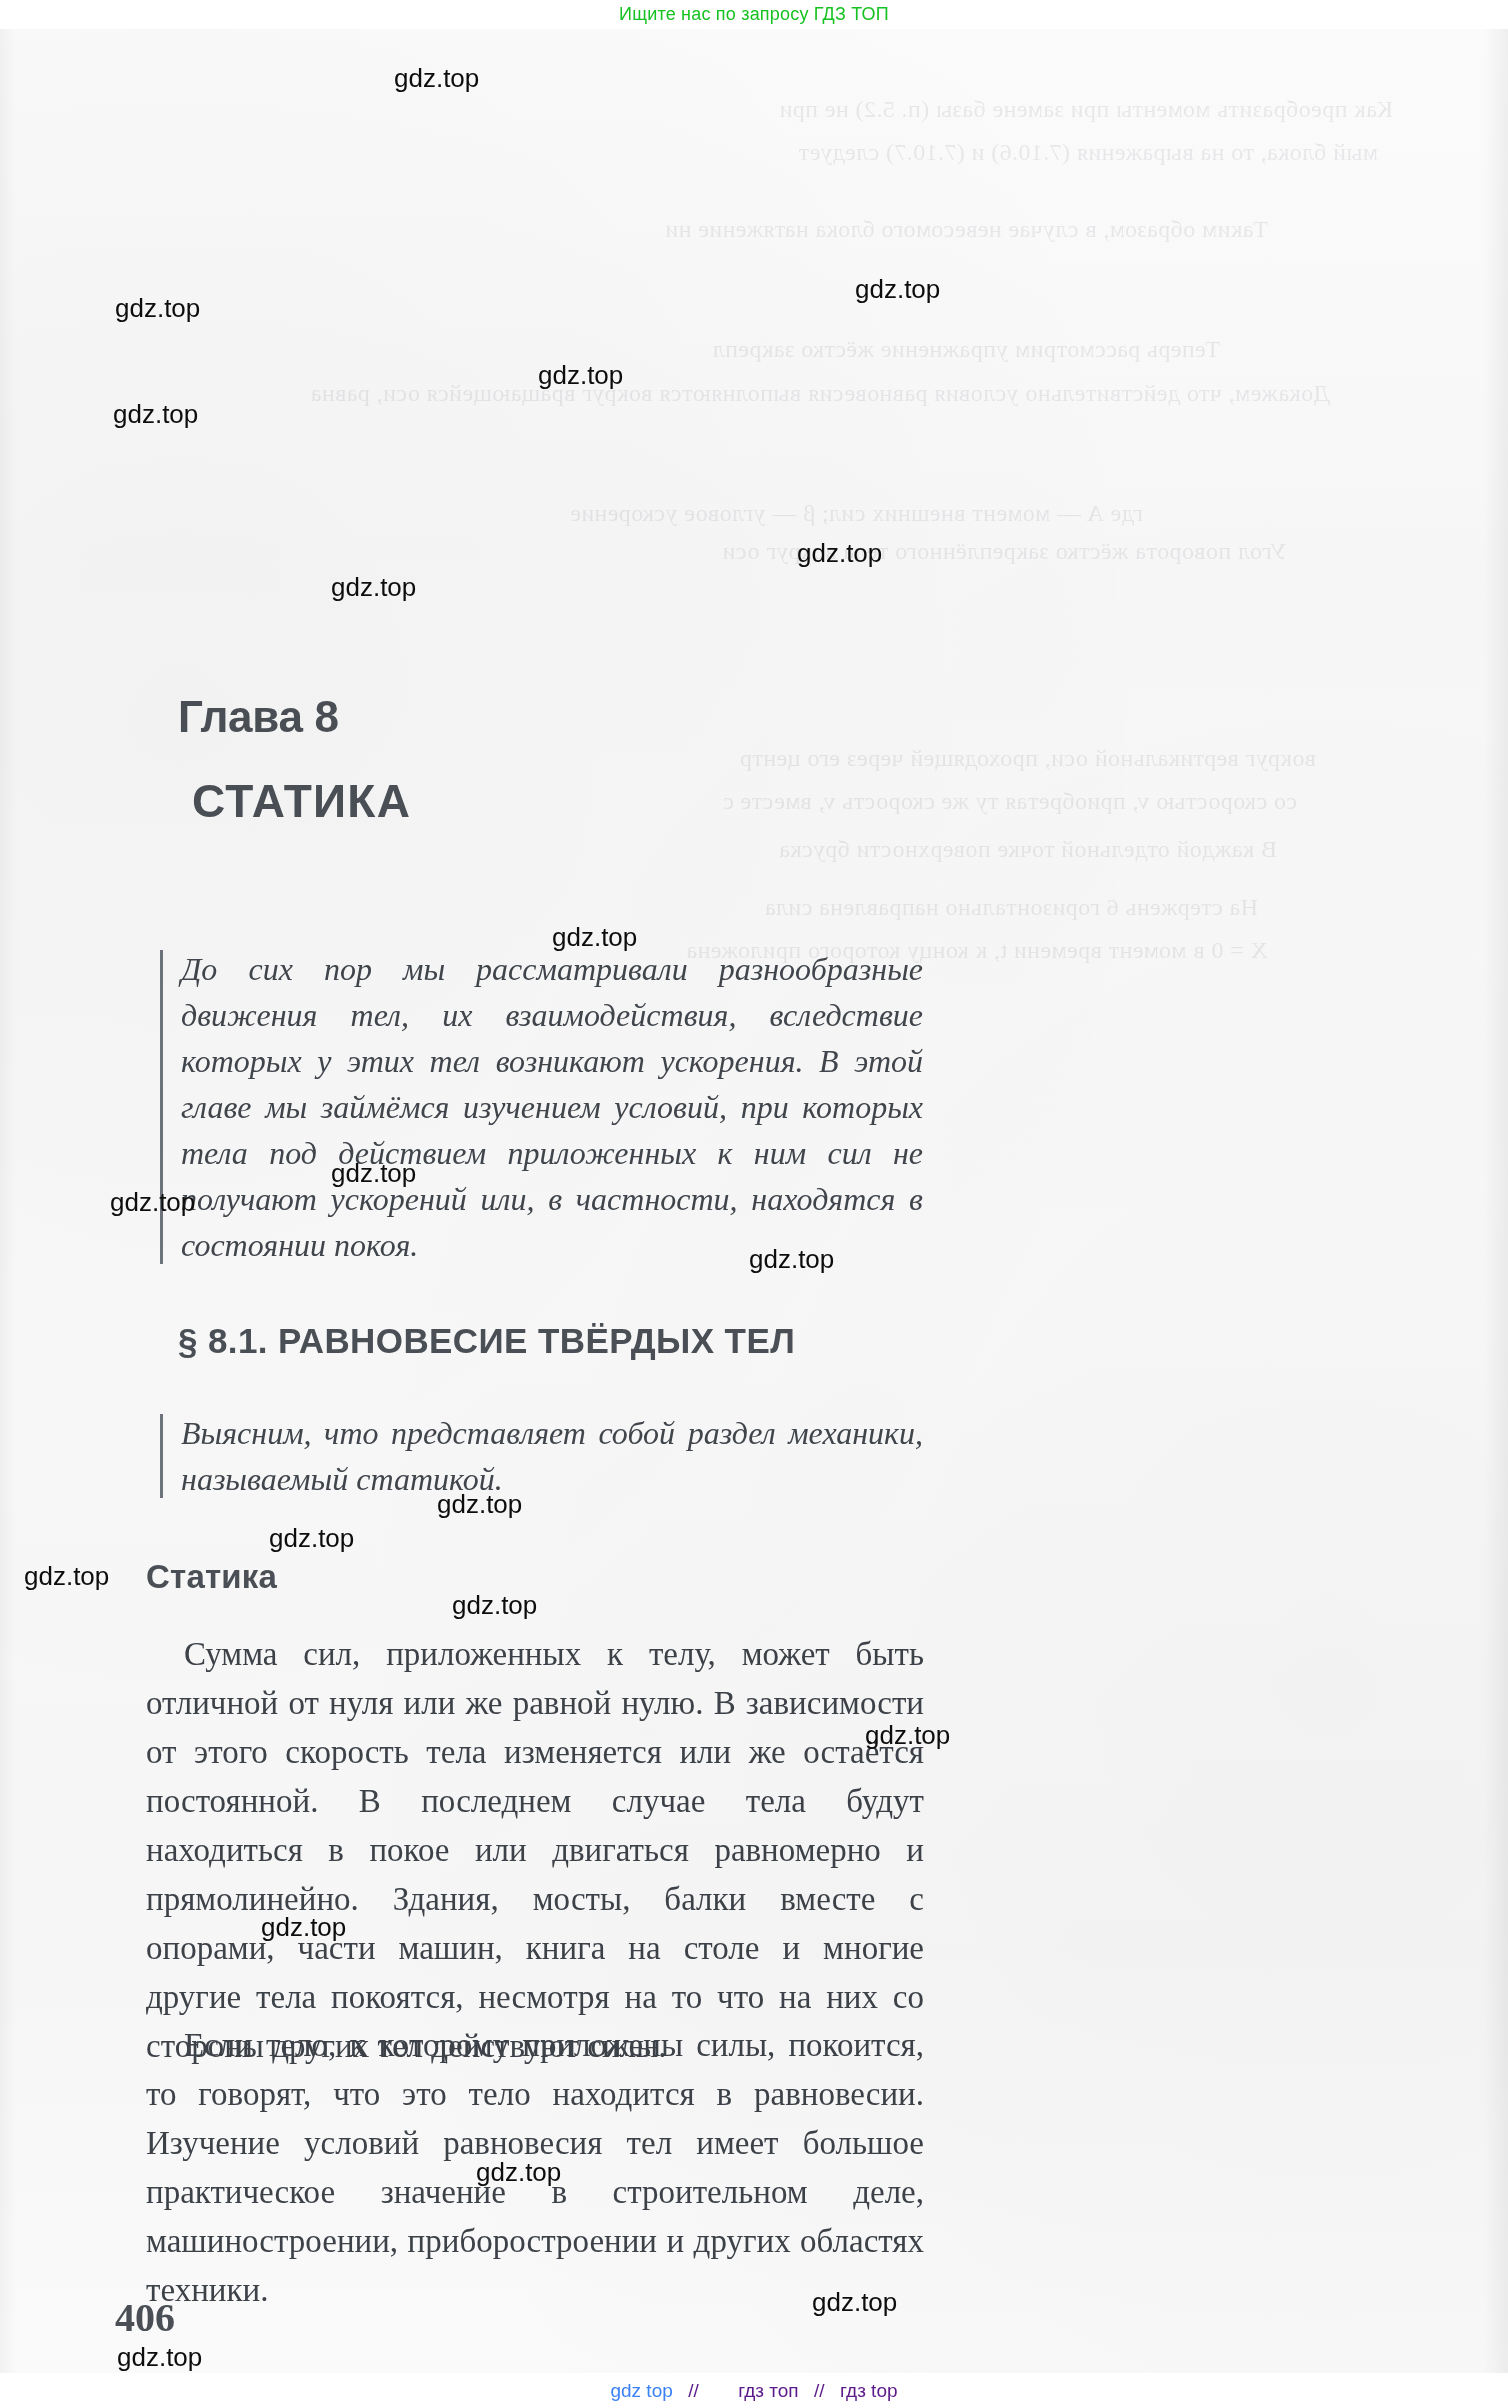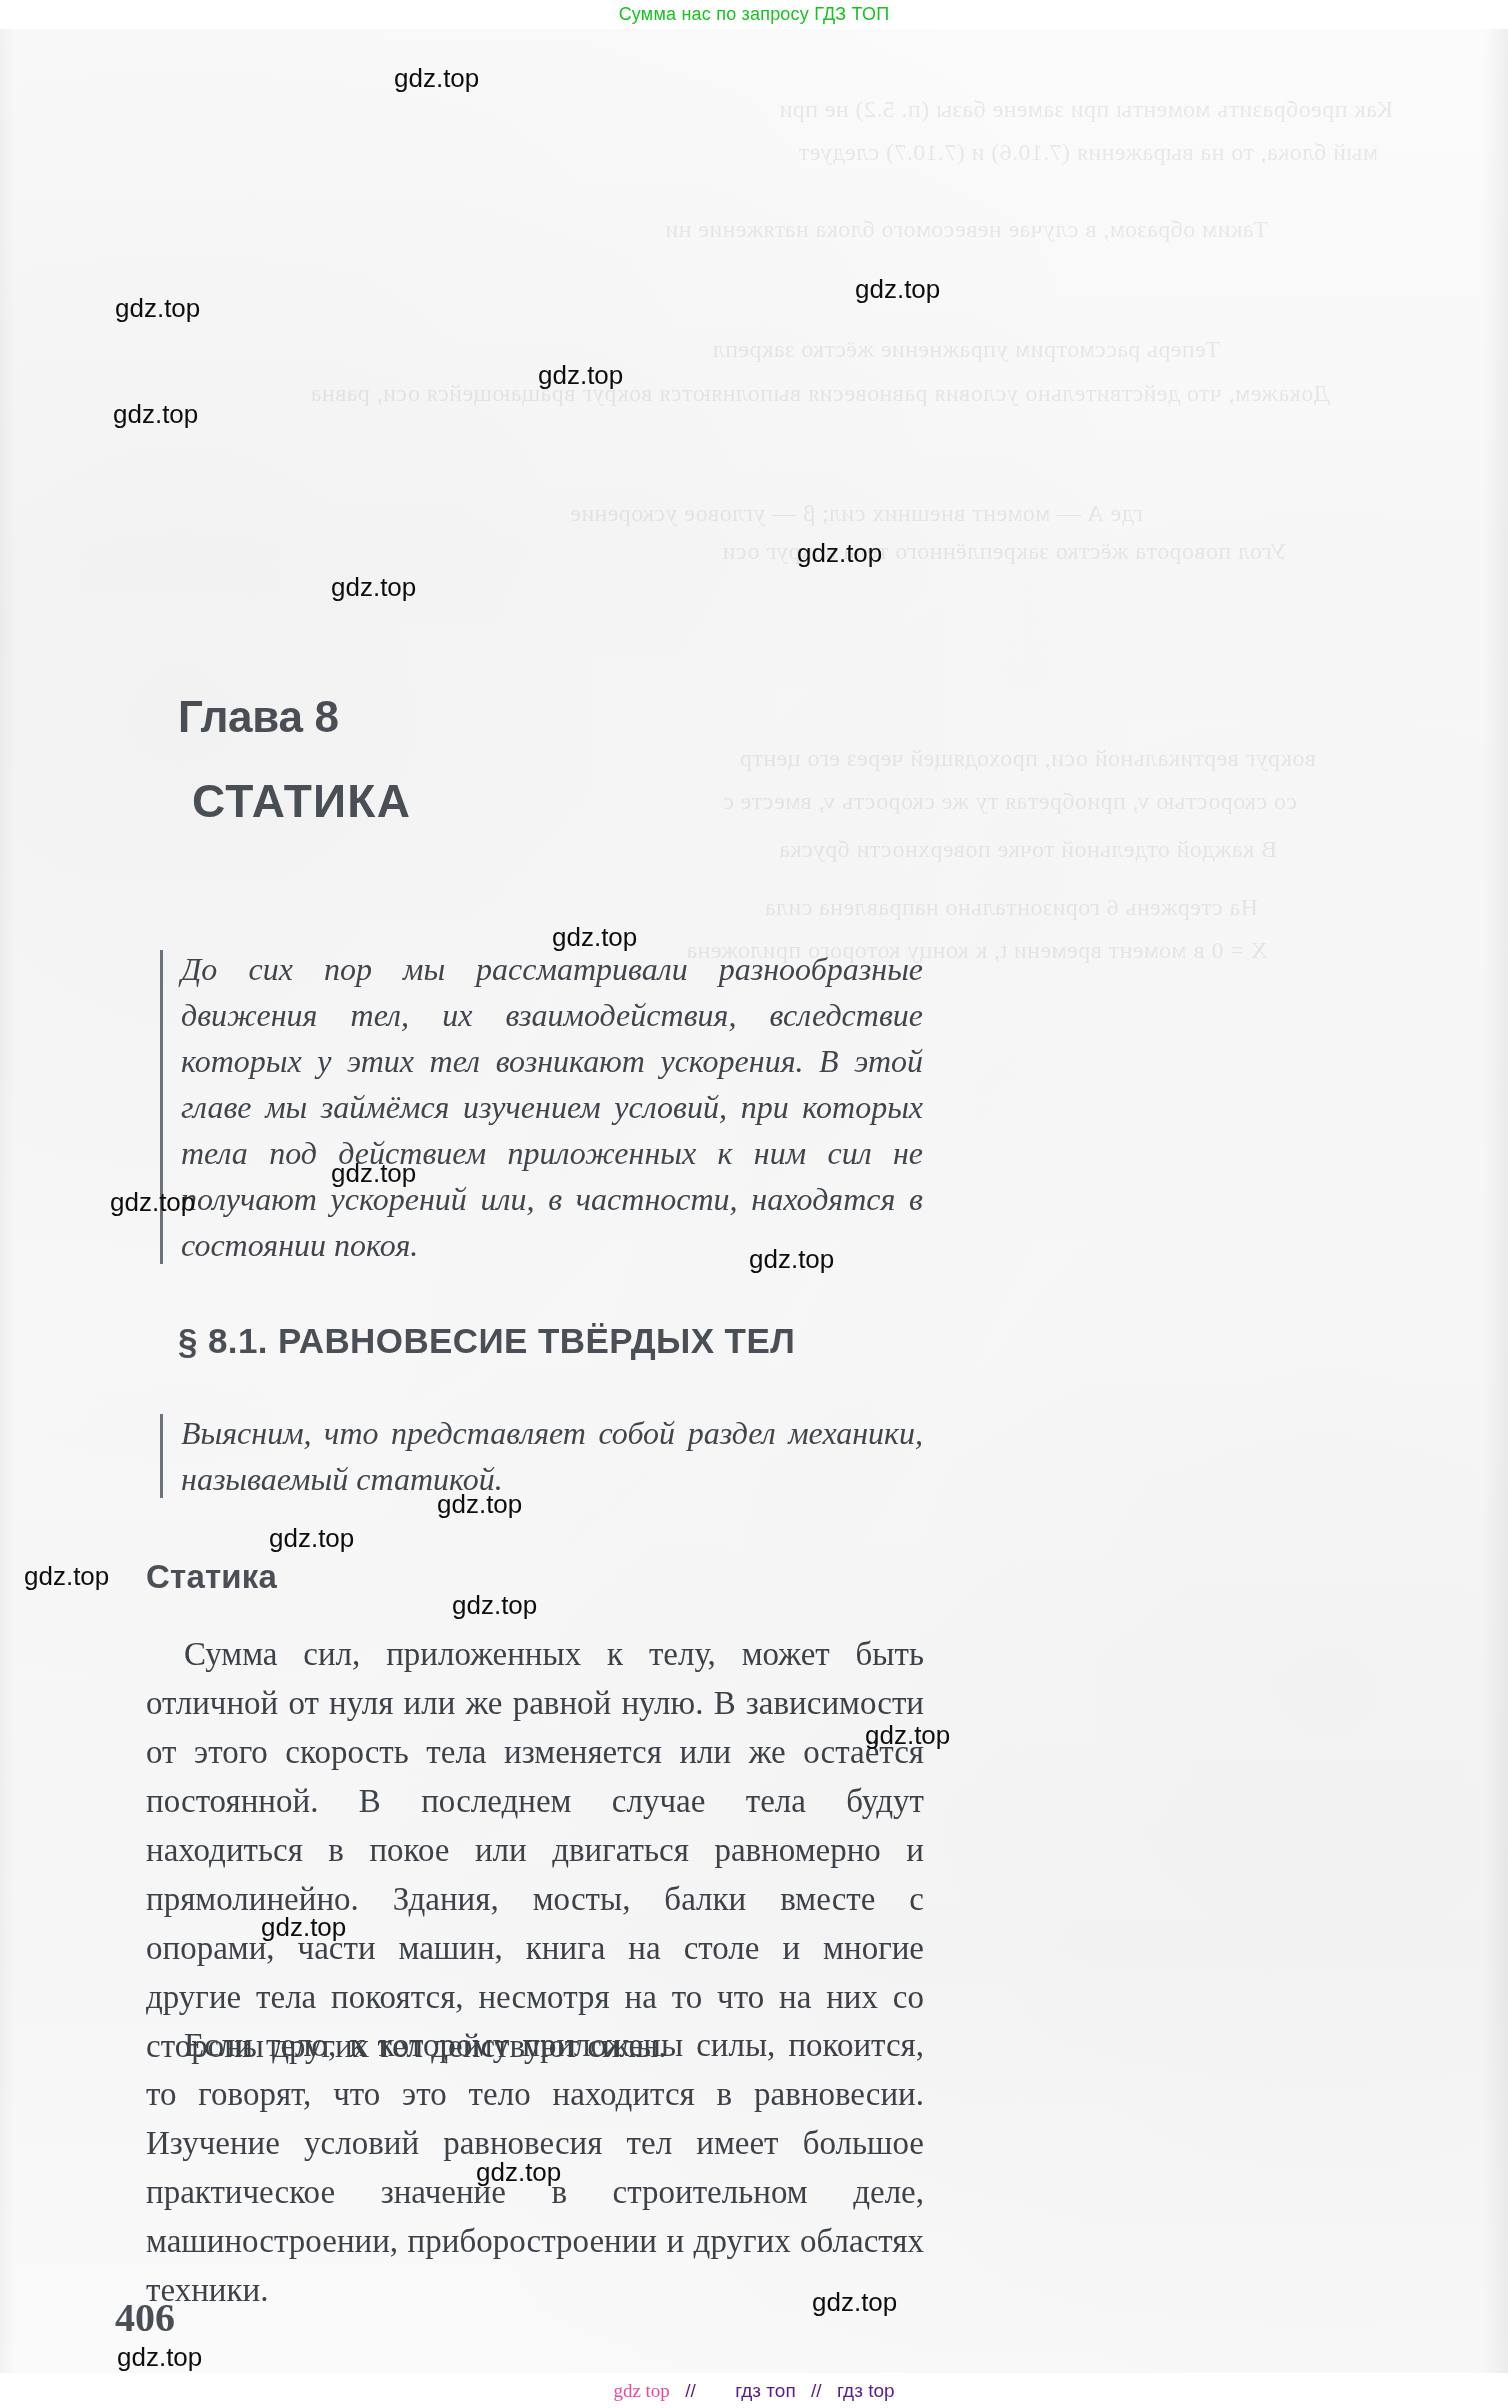--- a/index.html
+++ b/index.html
@@ -223,21 +223,21 @@
     z-index: 40;
   }
   .bottom-footer .sep { color: #5c1b8a; }
 </style>
 </head>
 <body>
 
 <div class="page">
 
   <div class="top-banner" style="color: rgb(22, 194, 33);">
-    <span>Сумма нас по запросу ГДЗ ТОП</span>
+    <span>Ищите нас по запросу ГДЗ ТОП</span>
   </div>
 
   <div class="scan">
 
     <div class="showthrough">
       <div class="st-line" style="left:115px; top:67px;">Как преобразить моменты при замене базы (п. 5.2) не при</div>
       <div class="st-line" style="left:130px; top:110px;">мый блока, то на выражения (7.10.6) и (7.10.7) следует</div>
       <div class="st-line" style="left:240px; top:187px;">Таким образом, в случае невесомого блока натяжение ни</div>
       <div class="st-line" style="left:288px; top:307px;">Теперь рассмотрим упражнение жёстко закрепл</div>
       <div class="st-line" style="left:178px; top:351px;">Докажем, что действительно условия равновесия выполняются вокруг вращающейся оси, равна</div>
@@ -287,21 +287,21 @@
         <div class="wm" style="left: 452px; top: 1561px; font-size: 26px;">gdz.top</div>
         <div class="wm" style="left: 865px; top: 1691px; font-size: 26px;">gdz.top</div>
         <div class="wm" style="left: 261px; top: 1883px; font-size: 26px;">gdz.top</div>
         <div class="wm" style="left: 476px; top: 2128px; font-size: 26px;">gdz.top</div>
         <div class="wm" style="left: 812px; top: 2258px; font-size: 26px;">gdz.top</div>
         <div class="wm" style="left: 117px; top: 2313px; font-size: 26px;">gdz.top</div>
       </div>
   </div>
 
   <div class="bottom-footer">
-    <span style="color: #ec4899; font-family: Liberation Serif, serif;">gdz top</span>
+    <span style="color: #3b82f6;">gdz top</span>
     <span class="sep" style="color: rgb(92, 27, 138);">//</span>
     <span style="color: rgb(92, 27, 138); margin-left: 24px;">гдз топ</span>
     <span class="sep" style="color: rgb(92, 27, 138);">//</span>
     <span style="color: rgb(92, 27, 138);">гдз top</span>
   </div>
 
 </div>
 
 
 </body></html>

